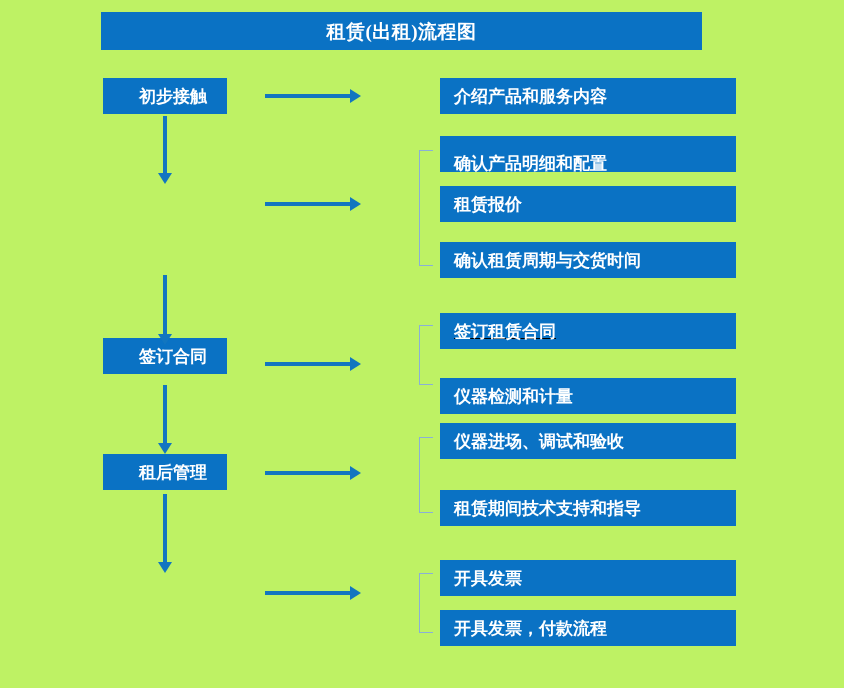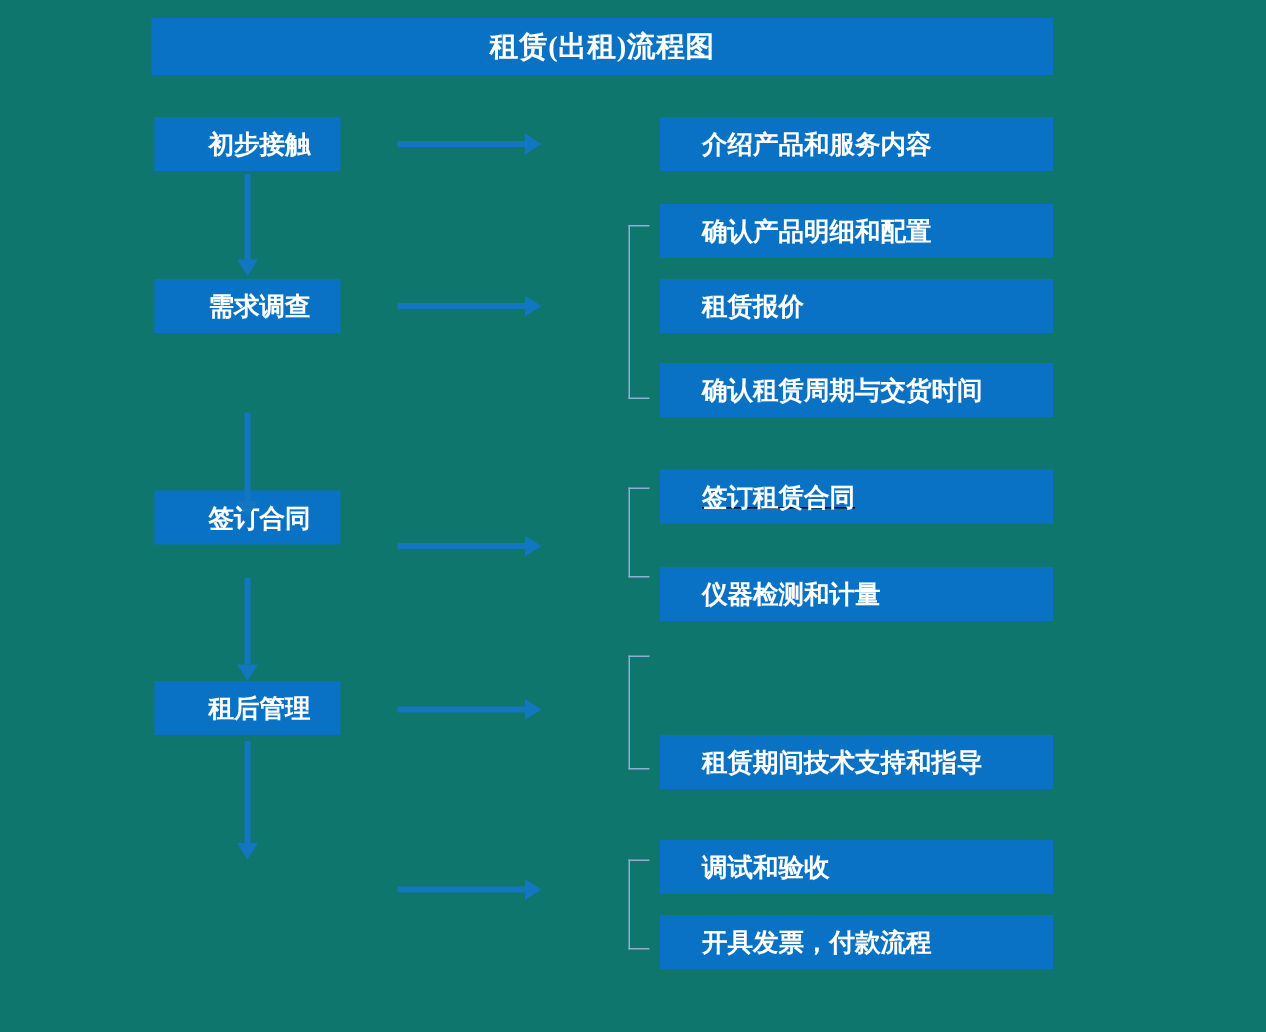--- a/index.html
+++ b/index.html
@@ -7,21 +7,21 @@
     padding: 0;
     background: #ffffff;
   }
   body {
     font-family: "Liberation Serif", "DejaVu Serif", serif;
   }
   #canvas {
     position: relative;
     width: 844px;
     height: 688px;
-    background: #0f766e;
+    background: #bef264;
     overflow: hidden;
   }
 
   
   .title-bar {
     position: absolute;
     left: 101px;
     top: 12px;
     width: 601px;
     height: 38px;
@@ -61,24 +61,24 @@
     height: 36px;
     justify-content: center;
   }
   .stage .node-text {
     font-size: 17px;
   }
 
   
   .detail {
     left: 440px;
-    width: 262px;
+    width: 296px;
     height: 36px;
     justify-content: flex-start;
-    padding-left: 28px;
+    padding-left: 14px;
   }
   .detail .node-text {
     font-size: 17px;
   }
 
   
   
   .arrow-h {
     position: absolute;
     height: 14px;
@@ -136,24 +136,21 @@
 
 <div id="canvas">
 
   <div class="title-bar">
     <span class="title-text">租赁(出租)流程图</span>
   </div>
 
   <div class="node stage" style="top:78px;">
     <span class="node-text">初步接触</span>
   </div>
-  <div class="node stage" style="top:186px;">
-    <span class="node-text">需求调查</span>
-  </div>
-  <div class="node stage" style="top:327px;">
+  <div class="node stage" style="top:338px;">
     <span class="node-text">签订合同</span>
   </div>
   <div class="node stage" style="top:454px;">
     <span class="node-text">租后管理</span>
   </div>
 
   <div class="arrow-v" style="left:158px; top:116px; height:68px;">
     <div class="shaft" style="height:57px;"></div>
     <div class="head" style="top:57px;"></div>
   </div>
@@ -192,38 +189,41 @@
   </div>
 
   <div class="bracket" style="left:419px; top:150px; height:116px;"></div>
   <div class="bracket" style="left:419px; top:325px; height:60px;"></div>
   <div class="bracket" style="left:419px; top:437px; height:76px;"></div>
   <div class="bracket" style="left:419px; top:573px; height:60px;"></div>
 
   <div class="node detail" style="top:78px;">
     <span class="node-text">介绍产品和服务内容</span>
   </div>
-  <div class="node detail" style="top:136px;">
+  <div class="node detail" style="top:136px;align-items:flex-end;">
     <span class="node-text">确认产品明细和配置</span>
   </div>
   <div class="node detail" style="top:186px;">
     <span class="node-text">租赁报价</span>
   </div>
   <div class="node detail" style="top:242px;align-items:center;">
     <span class="node-text">确认租赁周期与交货时间</span>
   </div>
   <div class="node detail" style="top:313px;text-decoration:underline;">
     <span class="node-text">签订租赁合同</span>
   </div>
   <div class="node detail" style="top:378px;">
     <span class="node-text">仪器检测和计量</span>
   </div>
+  <div class="node detail" style="top:423px;">
+    <span class="node-text">仪器进场、调试和验收</span>
+  </div>
   <div class="node detail" style="top:490px;">
     <span class="node-text">租赁期间技术支持和指导</span>
   </div>
   <div class="node detail" style="top:560px;">
-    <span class="node-text">调试和验收</span>
+    <span class="node-text">开具发票</span>
   </div>
   <div class="node detail" style="top:610px;">
     <span class="node-text">开具发票，付款流程</span>
   </div>
 
 </div>
 
 </body></html>

